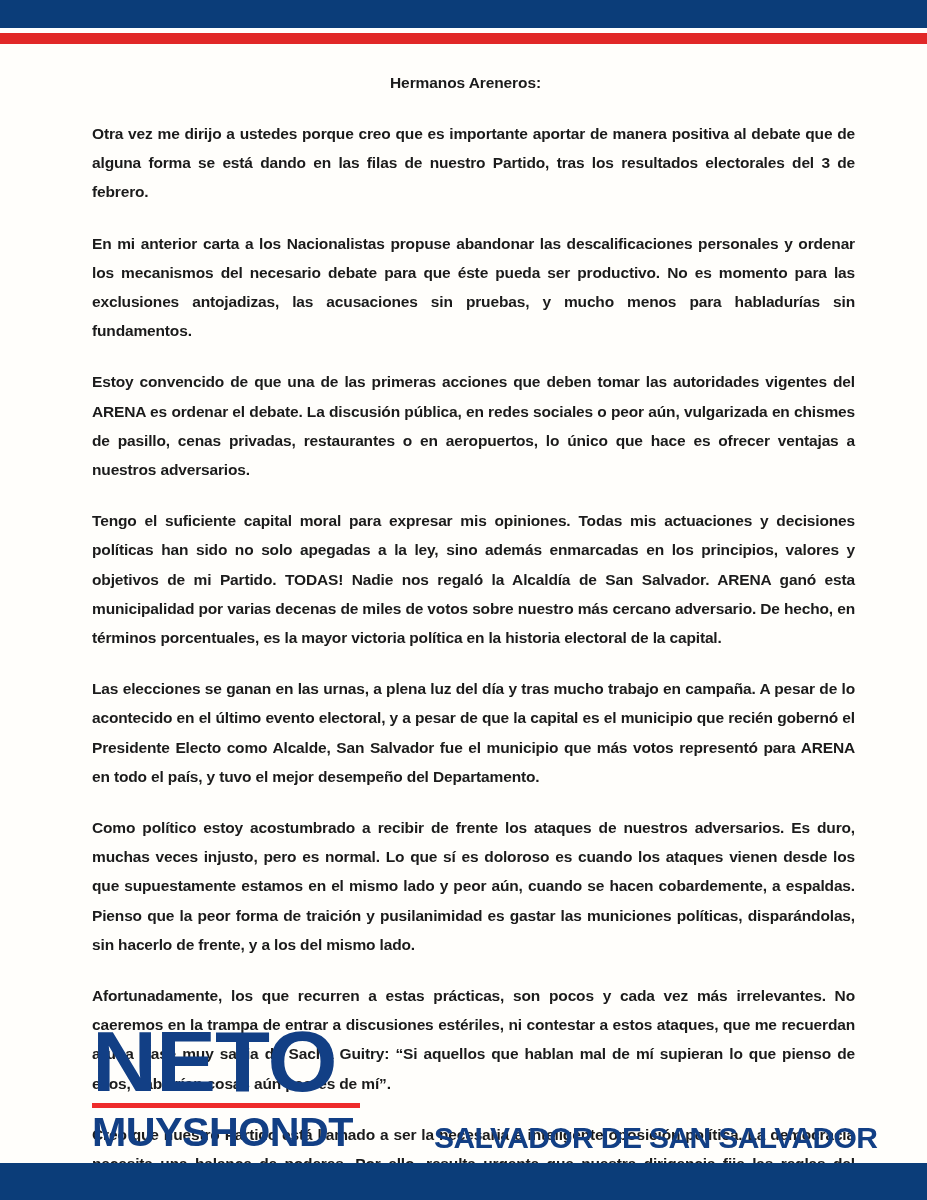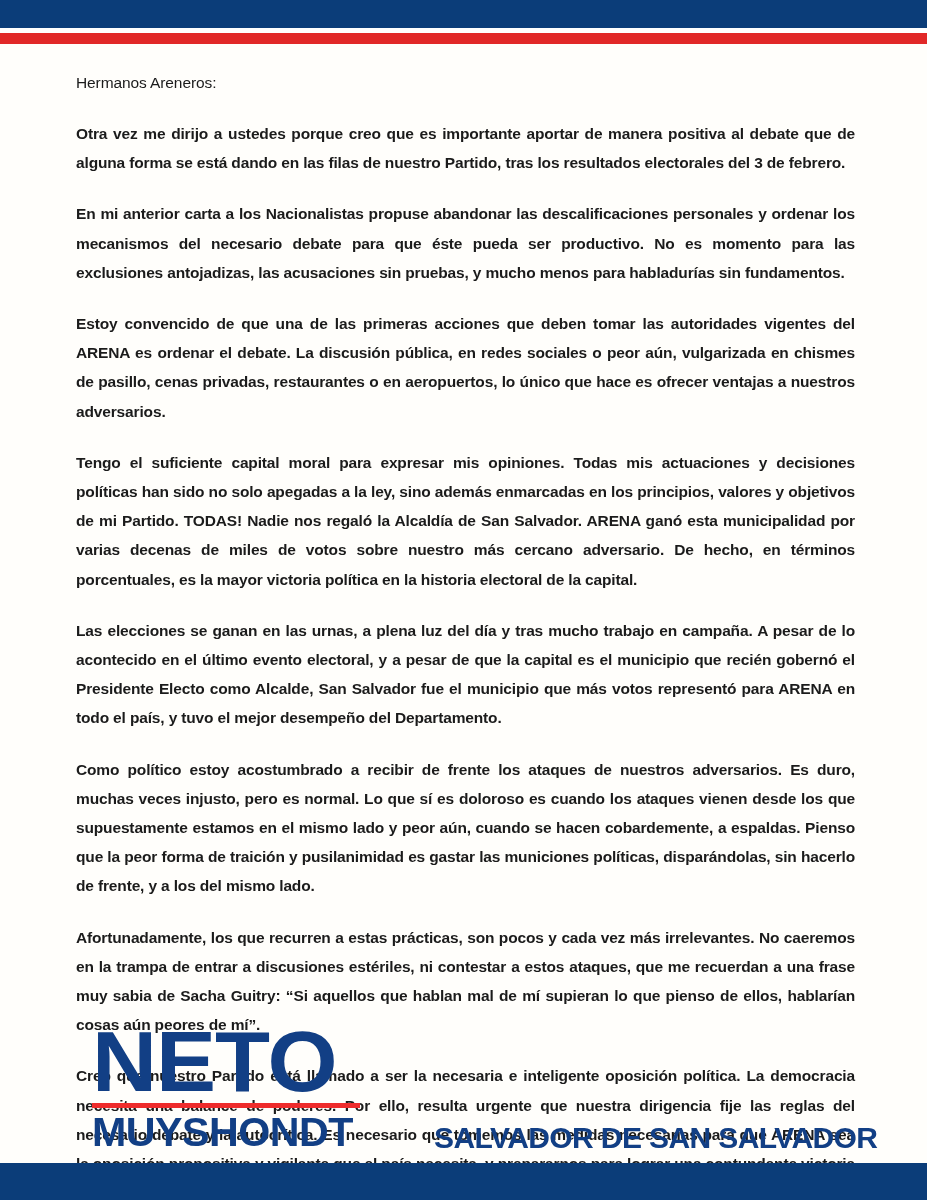--- a/index.html
+++ b/index.html
@@ -47,34 +47,34 @@
 
   
   .letter {
     position: absolute;
     left: 76px;
     top: 68px;
     width: 779px;
   }
   .salutation {
     font-size: 15.5px;
-    font-weight: normal;
+    font-weight: bold;
     color: #1b1b1b;
     line-height: 29px;
     letter-spacing: -0.1px;
     margin: 0 0 22px 0;
-    text-align: left;
+    text-align: center;
   }
   .para {
     font-size: 15.5px;
     font-weight: bold;
     color: #1b1b1b;
     line-height: 29.2px;
     letter-spacing: -0.15px;
-    margin: 0 0 22px 0;
+    margin: 0 0 22px 16px;
     text-align: justify;
     text-justify: inter-word;
     hyphens: none;
   }
   .para:last-child { margin-bottom: 0; }
 
   
   .footer {
     position: absolute;
     left: 16px;

